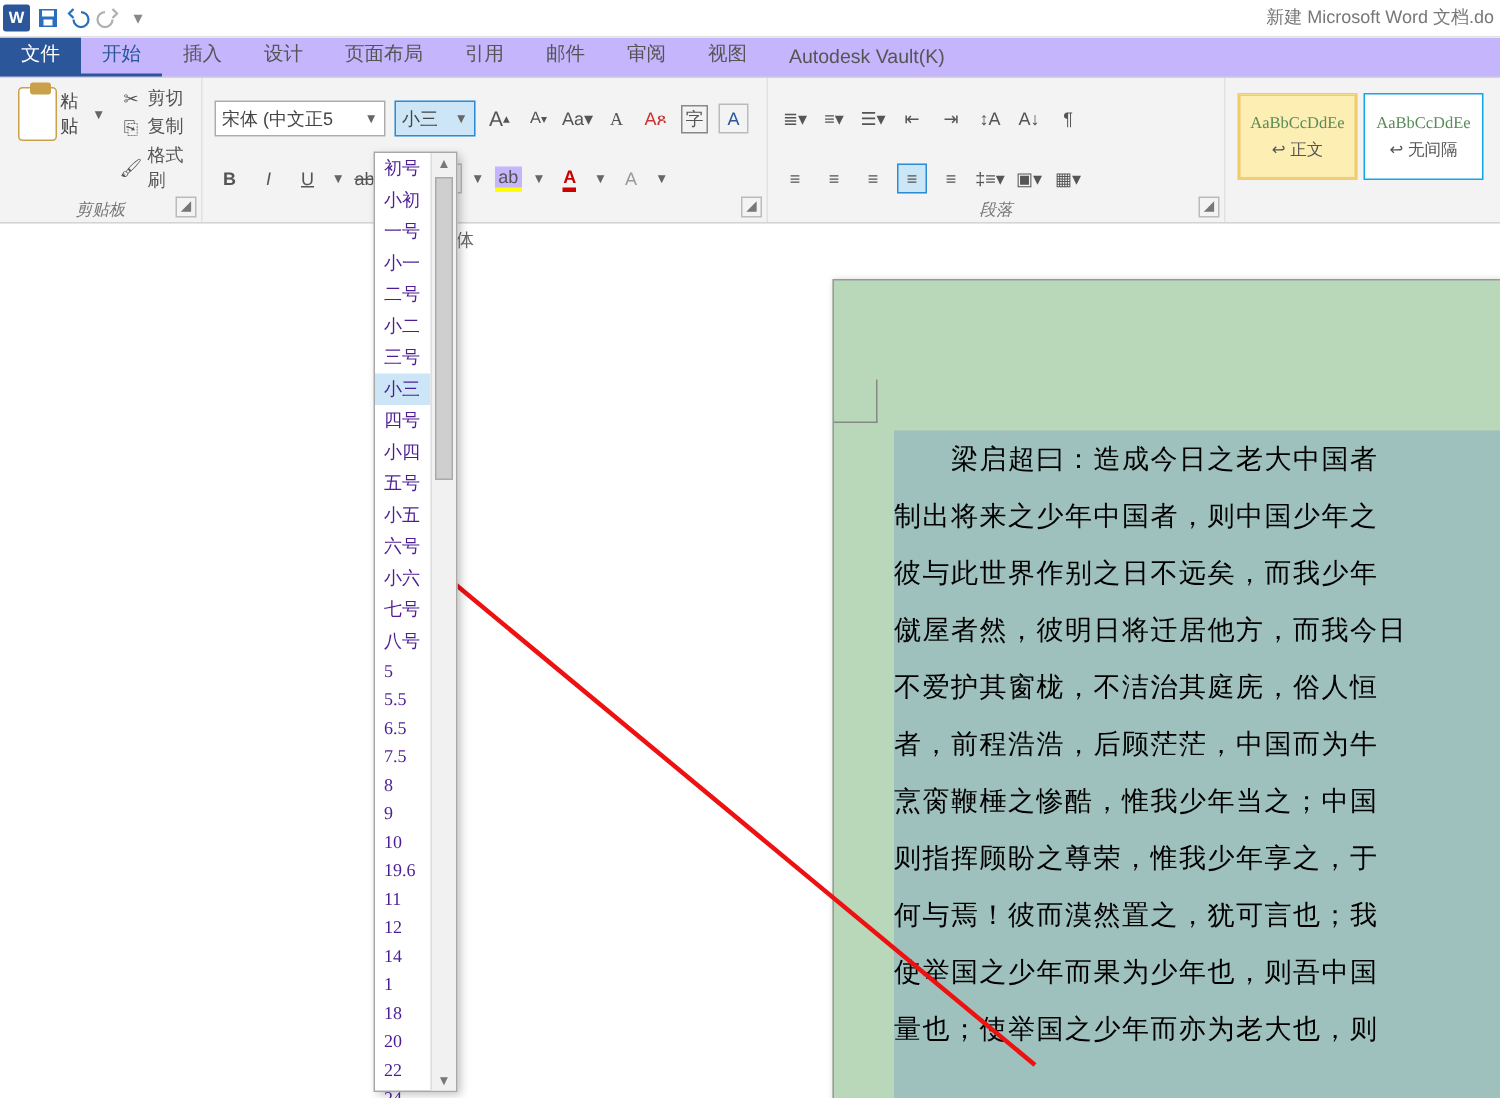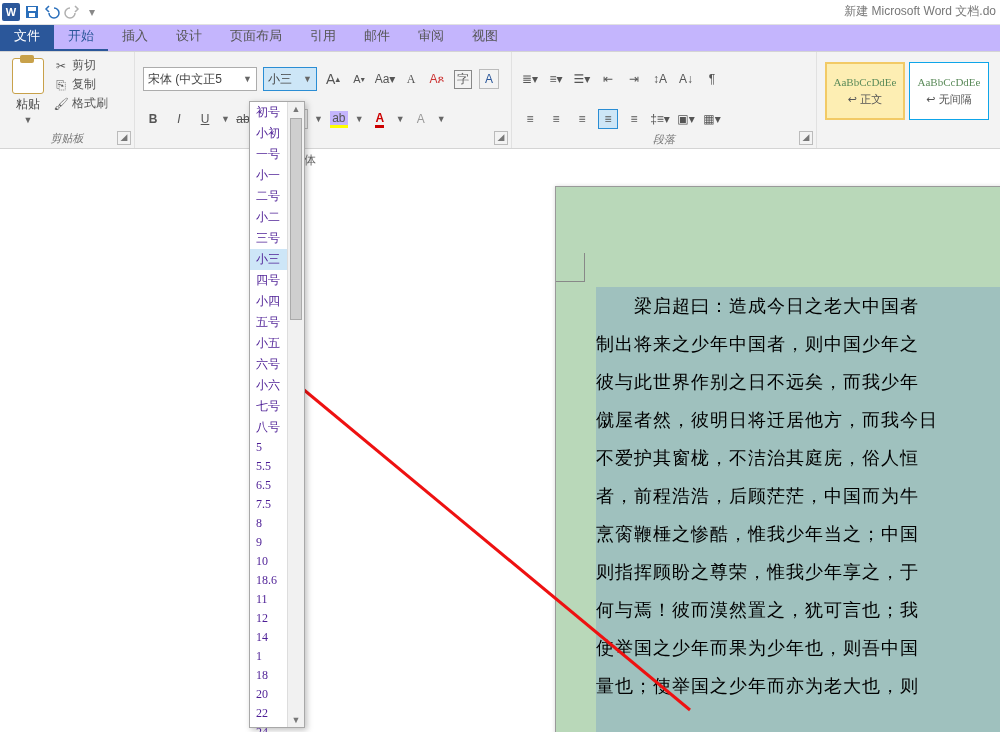--- a/index.html
+++ b/index.html
@@ -10,21 +10,21 @@
   .qat-ic{width:16px;height:16px;display:flex;align-items:center;justify-content:center;color:#2a6fbb;}
   .ribbon-tabs{height:26px;display:flex;align-items:flex-end;padding-left:0;border-bottom:1px solid #d4d4d4;background:#c4b5fd;}
   .rtab{padding:5px 14px 6px;font-size:13px;color:#555;cursor:default;}
   .rtab.file{background:#2b579a;color:#fff;}
   .rtab.active{color:#2b579a;border-bottom:2px solid #2b579a;padding-bottom:4px;}
   .ribbon{background:#f3f3f3;border-bottom:1px solid #d4d4d4;display:flex;height:96px;}
   .rgroup{border-right:1px solid #e1e1e1;padding:4px 8px 2px;display:flex;flex-direction:column;justify-content:space-between;position:relative;}
   .rgroup .glabel{font-size:11px;color:#777;text-align:center;padding-top:2px;font-style:italic;}
   .rgroup .gbody{display:flex;align-items:flex-start;gap:6px;flex:1;}
   .dlg-launch{position:absolute;right:3px;bottom:3px;width:12px;height:12px;border:1px solid #bbb;font-size:9px;line-height:10px;text-align:center;color:#777;}
-  .big-btn{display:flex;flex-direction:column;align-items:center;gap:2px;padding:2px 4px;}
+  .big-btn{display:flex;align-items:center;gap:2px;padding:2px 4px;}
   .paste-ic{width:30px;height:34px;background:#fff;border:1px solid #c8a14a;border-radius:3px;position:relative;}
   .paste-ic:before{content:"";position:absolute;top:-4px;left:7px;width:14px;height:8px;background:#c8a14a;border-radius:2px;}
   .mini-row{display:flex;align-items:center;gap:4px;font-size:12px;color:#555;padding:1px 0;}
   .mini-ic{width:14px;height:14px;display:inline-flex;align-items:center;justify-content:center;}
   .font-box,.size-box{border:1px solid #acacac;background:#fff;height:22px;display:flex;align-items:center;padding:0 4px;}
   .font-box{width:104px;justify-content:space-between;}
   .size-box{width:44px;justify-content:space-between;background:#cde6f7;border-color:#2a8dd4;}
   .dd-arr{font-size:9px;color:#666;}
   .fmt-row{display:flex;gap:6px;align-items:center;height:22px;margin-top:12px;}
   .fmt-row .ic{width:18px;height:18px;display:flex;align-items:center;justify-content:center;color:#555;border:1px solid transparent;}
@@ -87,20 +87,21 @@
 <div class="ribbon-tabs">
   <div class="rtab file">文件</div>
   <div class="rtab active">开始</div>
   <div class="rtab">插入</div>
   <div class="rtab">设计</div>
   <div class="rtab">页面布局</div>
   <div class="rtab">引用</div>
   <div class="rtab">邮件</div>
   <div class="rtab">审阅</div>
   <div class="rtab">视图</div>
+  <div class="rtab">Autodesk Vault(K)</div>
 </div>
 
 <div class="ribbon">
 
   <div class="rgroup" style="width:118px">
     <div class="gbody">
       <div class="big-btn">
         <div class="paste-ic"></div>
         <span>粘贴</span>
         <span style="font-size:9px;color:#666">▼</span>
@@ -232,21 +233,21 @@
       <li>小六</li>
       <li>七号</li>
       <li>八号</li>
       <li>5</li>
       <li>5.5</li>
       <li>6.5</li>
       <li>7.5</li>
       <li>8</li>
       <li>9</li>
       <li>10</li>
-      <li>18.6</li>
+      <li>19.6</li>
       <li>11</li>
       <li>12</li>
       <li>14</li>
       <li>1</li>
       <li>18</li>
       <li>20</li>
       <li>22</li>
       <li>24</li>
     </ul>
   <div class="sb">

